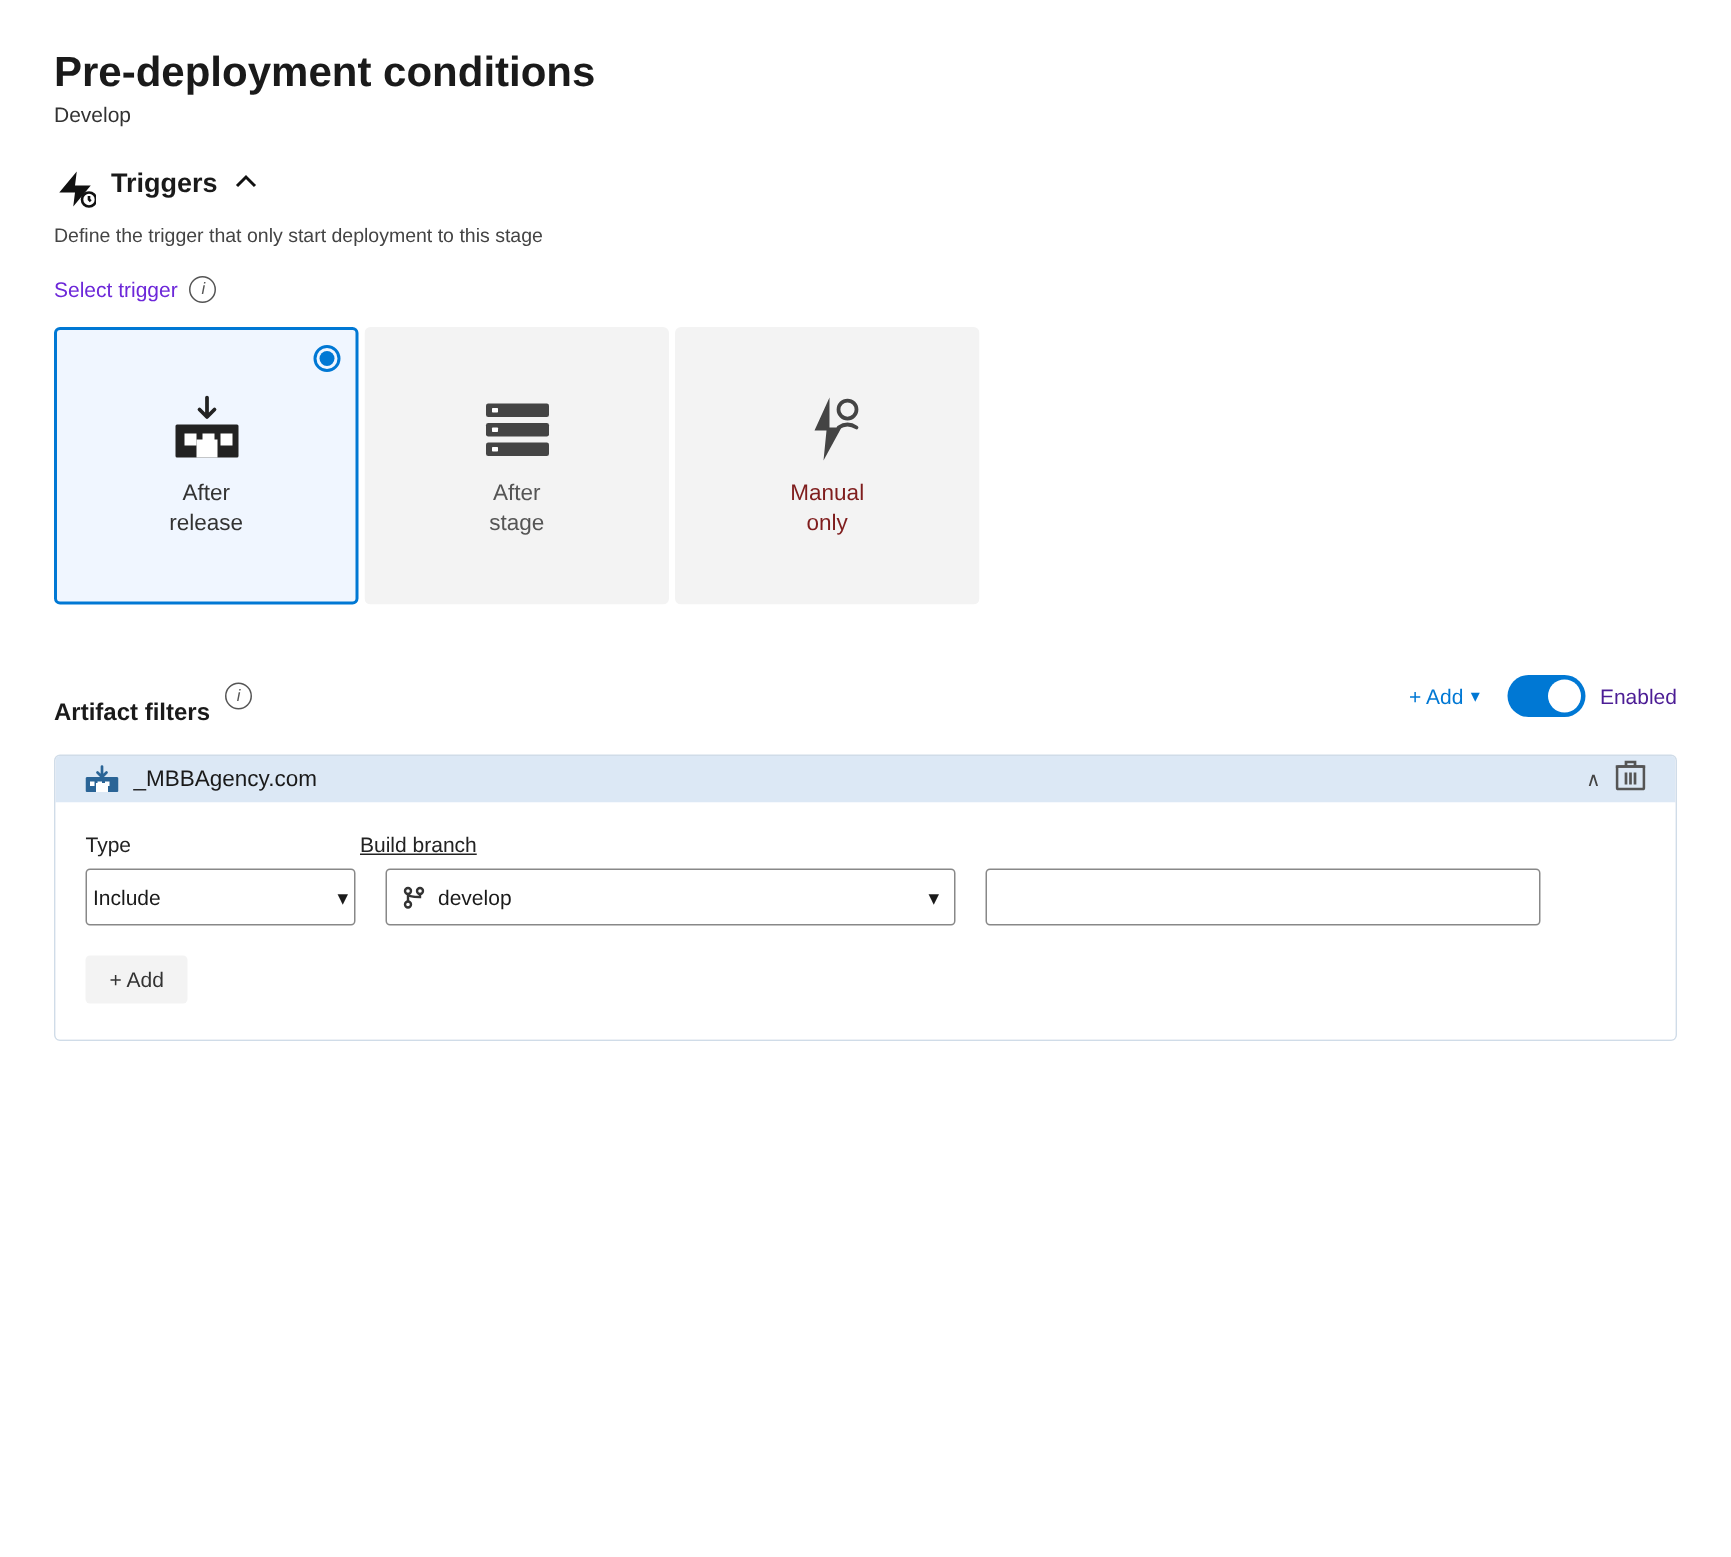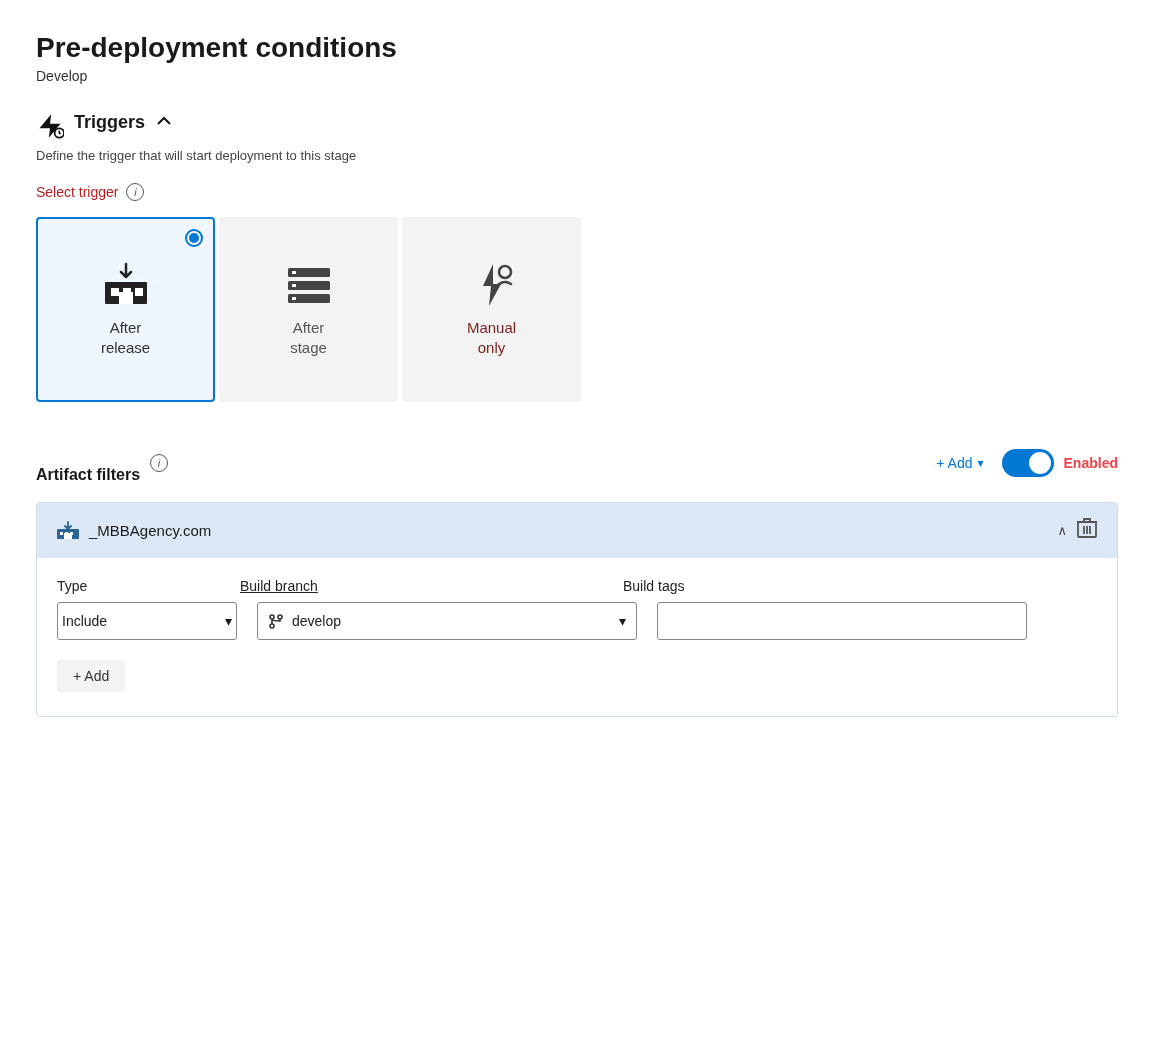--- a/index.html
+++ b/index.html
@@ -40,42 +40,42 @@
       height: 28px;
     }
     .select-trigger-row {
       display: flex;
       align-items: center;
       gap: 8px;
       margin-bottom: 16px;
     }
     .select-trigger-label {
       font-size: 14px;
-      color: #b91c1c;
+      color: #6d28d9;
     }
     .info-icon {
       display: inline-flex;
       align-items: center;
       justify-content: center;
       width: 18px;
       height: 18px;
       border: 1.5px solid #555;
       border-radius: 50%;
       font-size: 11px;
       font-style: italic;
       color: #555;
       cursor: default;
     }
     .trigger-cards {
       display: flex;
       gap: 4px;
       margin-bottom: 40px;
     }
     .trigger-card {
-      width: 179px;
+      width: 203px;
       height: 185px;
       background: #f3f3f3;
       border: 2px solid transparent;
       border-radius: 4px;
       display: flex;
       flex-direction: column;
       align-items: center;
       justify-content: center;
       gap: 10px;
       cursor: pointer;
@@ -155,31 +155,30 @@
       position: absolute;
       top: 3px;
       right: 3px;
       width: 22px;
       height: 22px;
       background: #fff;
       border-radius: 50%;
     }
     .toggle-label {
       font-size: 14px;
-      color: #ef4444;
-      font-weight: bold;
+      color: #4c1d95;
     }
     .artifact-panel {
       border: 1px solid #d0dce8;
       border-radius: 4px;
       overflow: hidden;
     }
     .artifact-panel-header {
       background: #dce8f5;
-      padding: 14px 20px;
+      padding: 2px 20px;
       display: flex;
       align-items: center;
       gap: 10px;
     }
     .artifact-panel-name {
       font-size: 15px;
       font-weight: 500;
       flex: 1;
     }
     .artifact-panel-chevron {
@@ -284,21 +283,21 @@
       <path d="M20 16v2l1 1" stroke="#111" stroke-width="1.5"></path>
     </svg>
   </span>
   <span class="section-title">Triggers</span>
   <span>
     <svg width="18" height="18" viewBox="0 0 18 18">
         <polyline points="3,12 9,6 15,12" stroke="#111" stroke-width="2" fill="none"></polyline>
       </svg>
   </span>
 </div>
-<p class="section-desc">Define the trigger that will start deployment to this stage</p>
+<p class="section-desc">Define the trigger that only start deployment to this stage</p>
 
 <div class="select-trigger-row">
   <span class="select-trigger-label">Select trigger</span>
   <span class="info-icon">i</span>
 </div>
 
 <div class="trigger-cards">
 
   <div class="trigger-card selected">
     <div class="radio-dot">
@@ -376,21 +375,20 @@
         <path d="M7 9 L7 17 M10 9 L10 17 M13 9 L13 17"></path>
         <path d="M0 5 L20 5"></path>
         <path d="M7 5 L7 2 L13 2 L13 5"></path>
       </svg>
     </span>
   </div>
   <div class="artifact-panel-body">
     <div class="table-headers">
       <span class="th th-type">Type</span>
       <span class="th th-branch">Build branch</span>
-      <span class="th th-tags">Build tags</span>
     </div>
     <div class="table-row-inputs">
       <div class="select-input">
         <span>Include</span>
         <span>▾</span>
       </div>
       <div class="branch-select">
         <div class="branch-select-left">
           <svg width="16" height="16" viewBox="0 0 16 16" fill="none" stroke="#333" stroke-width="1.6">
             <circle cx="4" cy="4" r="2"></circle>

